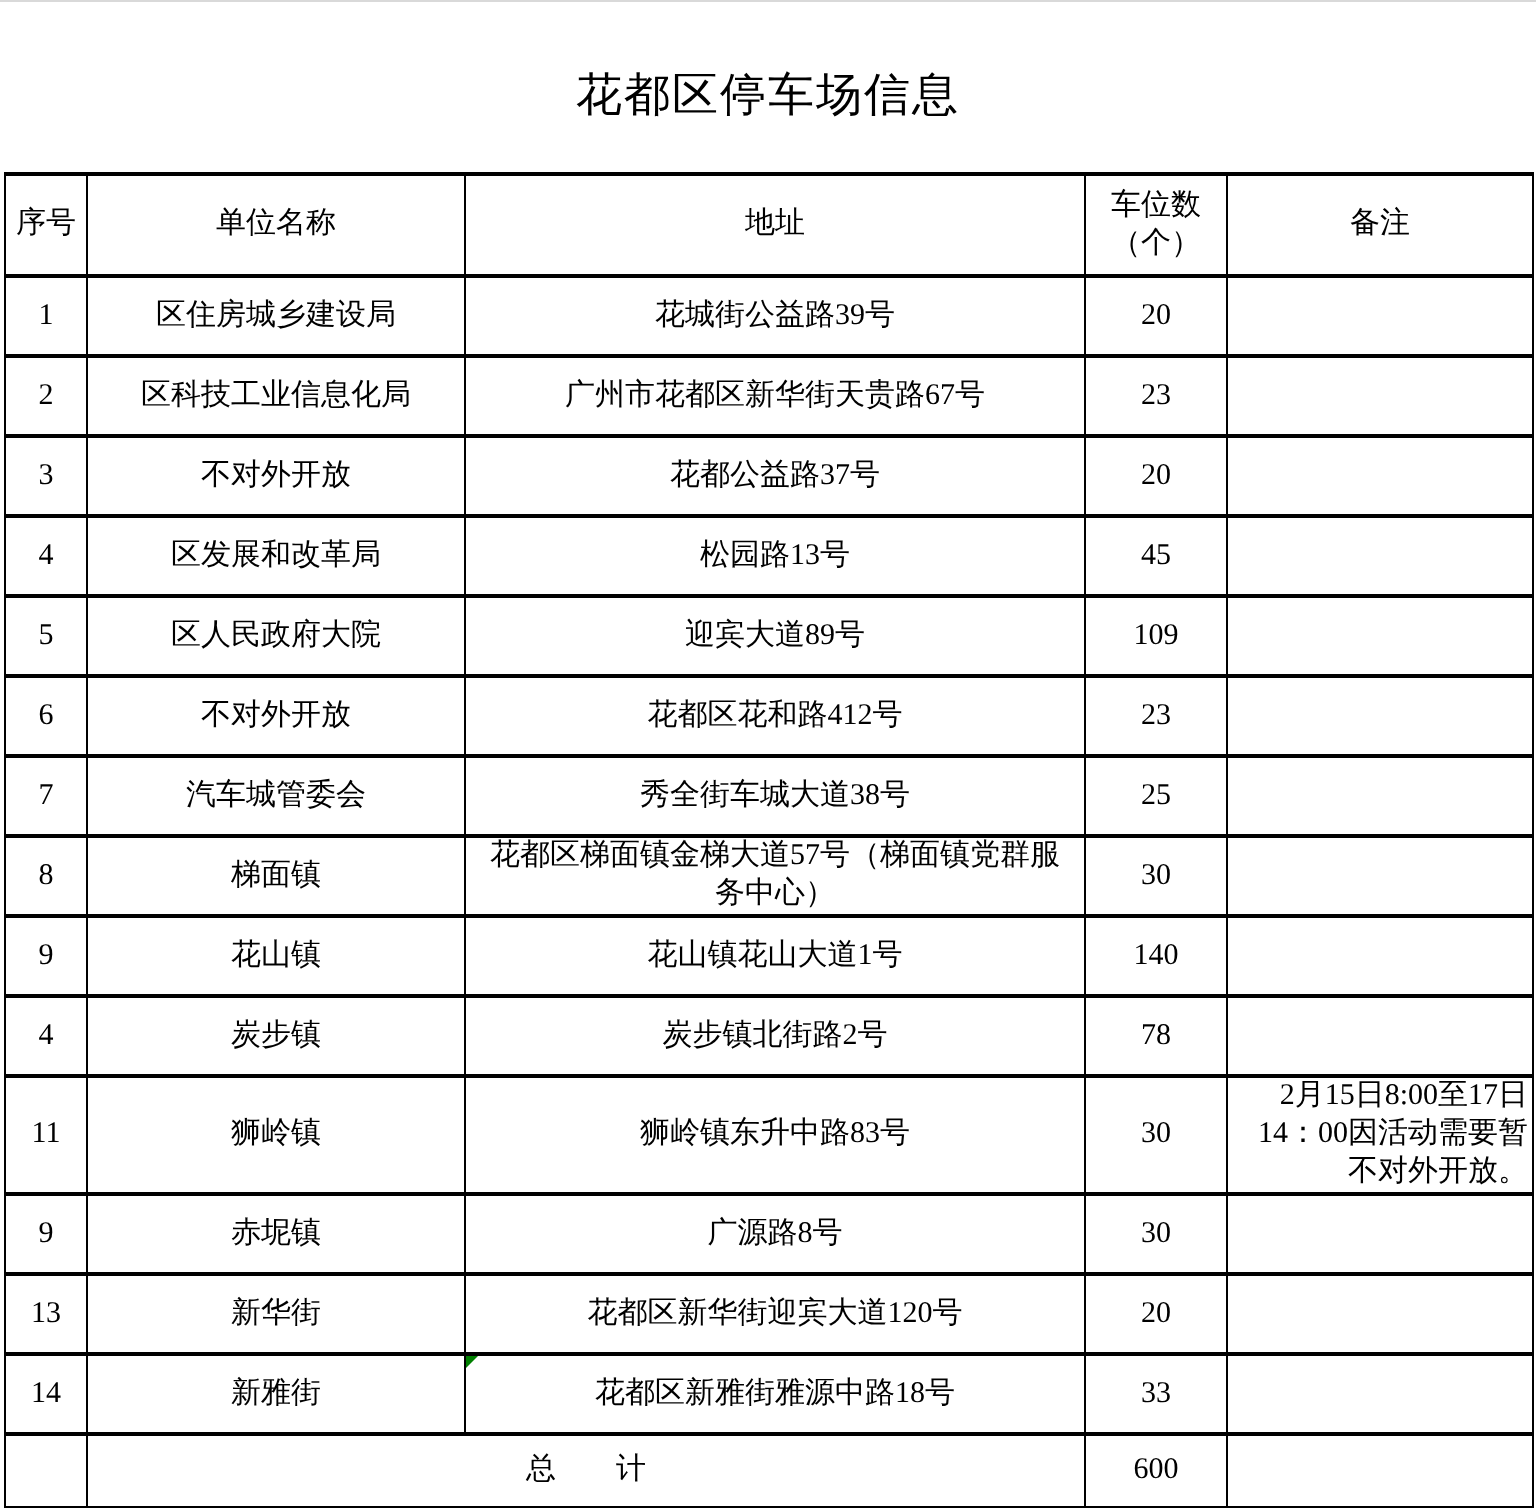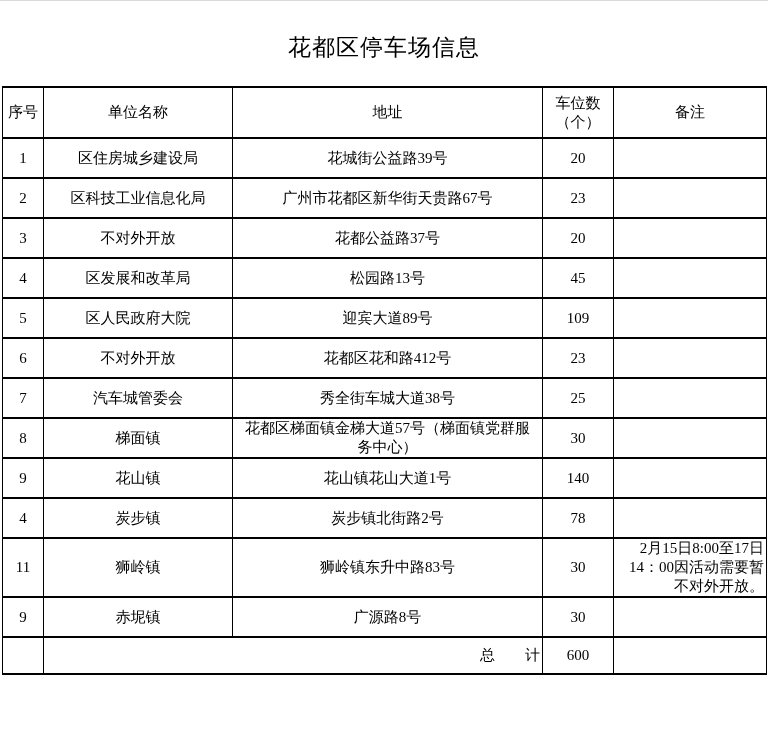--- a/index.html
+++ b/index.html
@@ -59,21 +59,21 @@
   td.c-addr { position: relative; }
   .comment-marker {
     position: absolute;
     top: 0;
     left: 0;
     width: 0;
     height: 0;
     border-top: 6px solid #008000;
     border-right: 6px solid transparent;
   }
-  td.c-total-label { letter-spacing: 0; text-align: right; }
+  td.c-total-label { letter-spacing: 0; }
 </style>
 </head>
 <body>
 
 <div class="page">
 
   <div class="title">花都区停车场信息</div>
 
   <table class="grid">
     <colgroup>
@@ -174,20 +174,34 @@
 14：00因活动需要暂
 不对外开放。</td>
     </tr>
         <tr class="h-body">
       <td class="c-no">9</td>
       <td class="c-name">赤坭镇</td>
       <td class="c-addr">广源路8号</td>
       <td class="c-spots">30</td>
       <td class="c-remark"></td>
     </tr>
+        <tr class="h-body">
+      <td class="c-no">13</td>
+      <td class="c-name">新华街</td>
+      <td class="c-addr">花都区新华街迎宾大道120号</td>
+      <td class="c-spots">20</td>
+      <td class="c-remark"></td>
+    </tr>
+        <tr class="h-body">
+      <td class="c-no">14</td>
+      <td class="c-name">新雅街</td>
+      <td class="c-addr">花都区新雅街雅源中路18号<span class="comment-marker"></span></td>
+      <td class="c-spots">33</td>
+      <td class="c-remark"></td>
+    </tr>
       </tbody>
     <tbody>
       <tr class="h-total">
         <td></td>
         <td class="c-total-label" colspan="2">总　　计</td>
         <td>600</td>
         <td></td>
       </tr>
     </tbody>
   </table>

